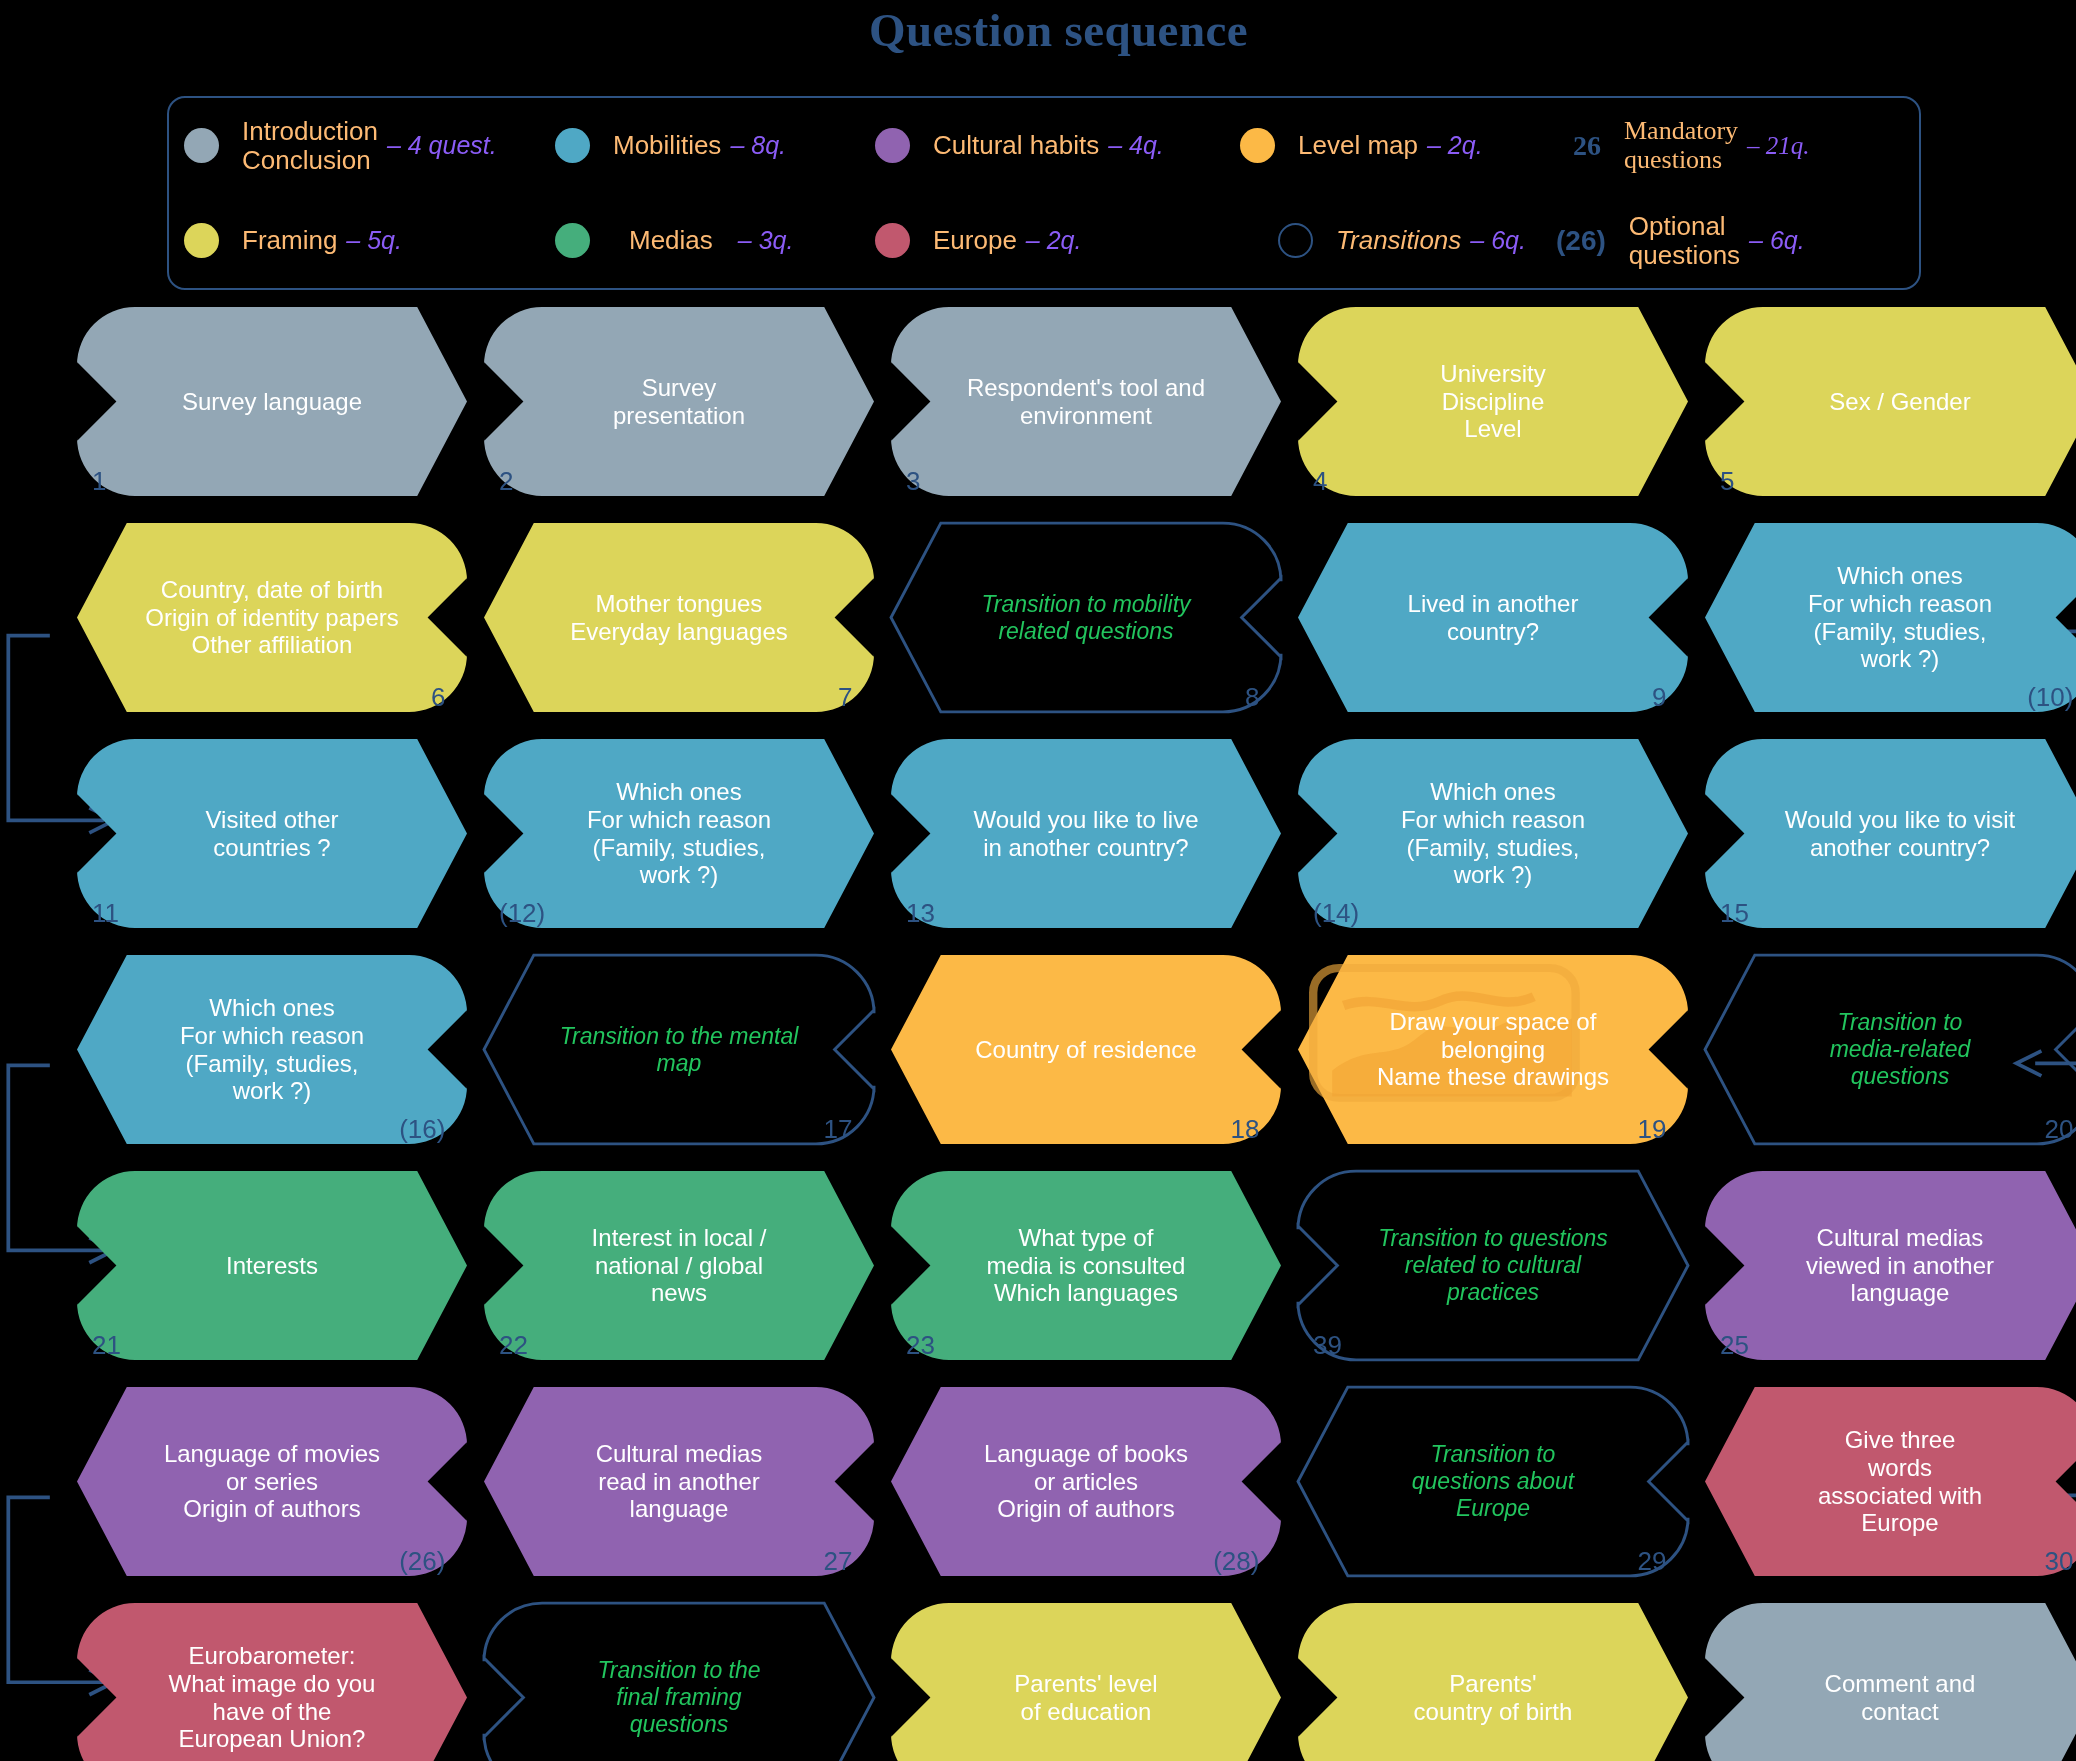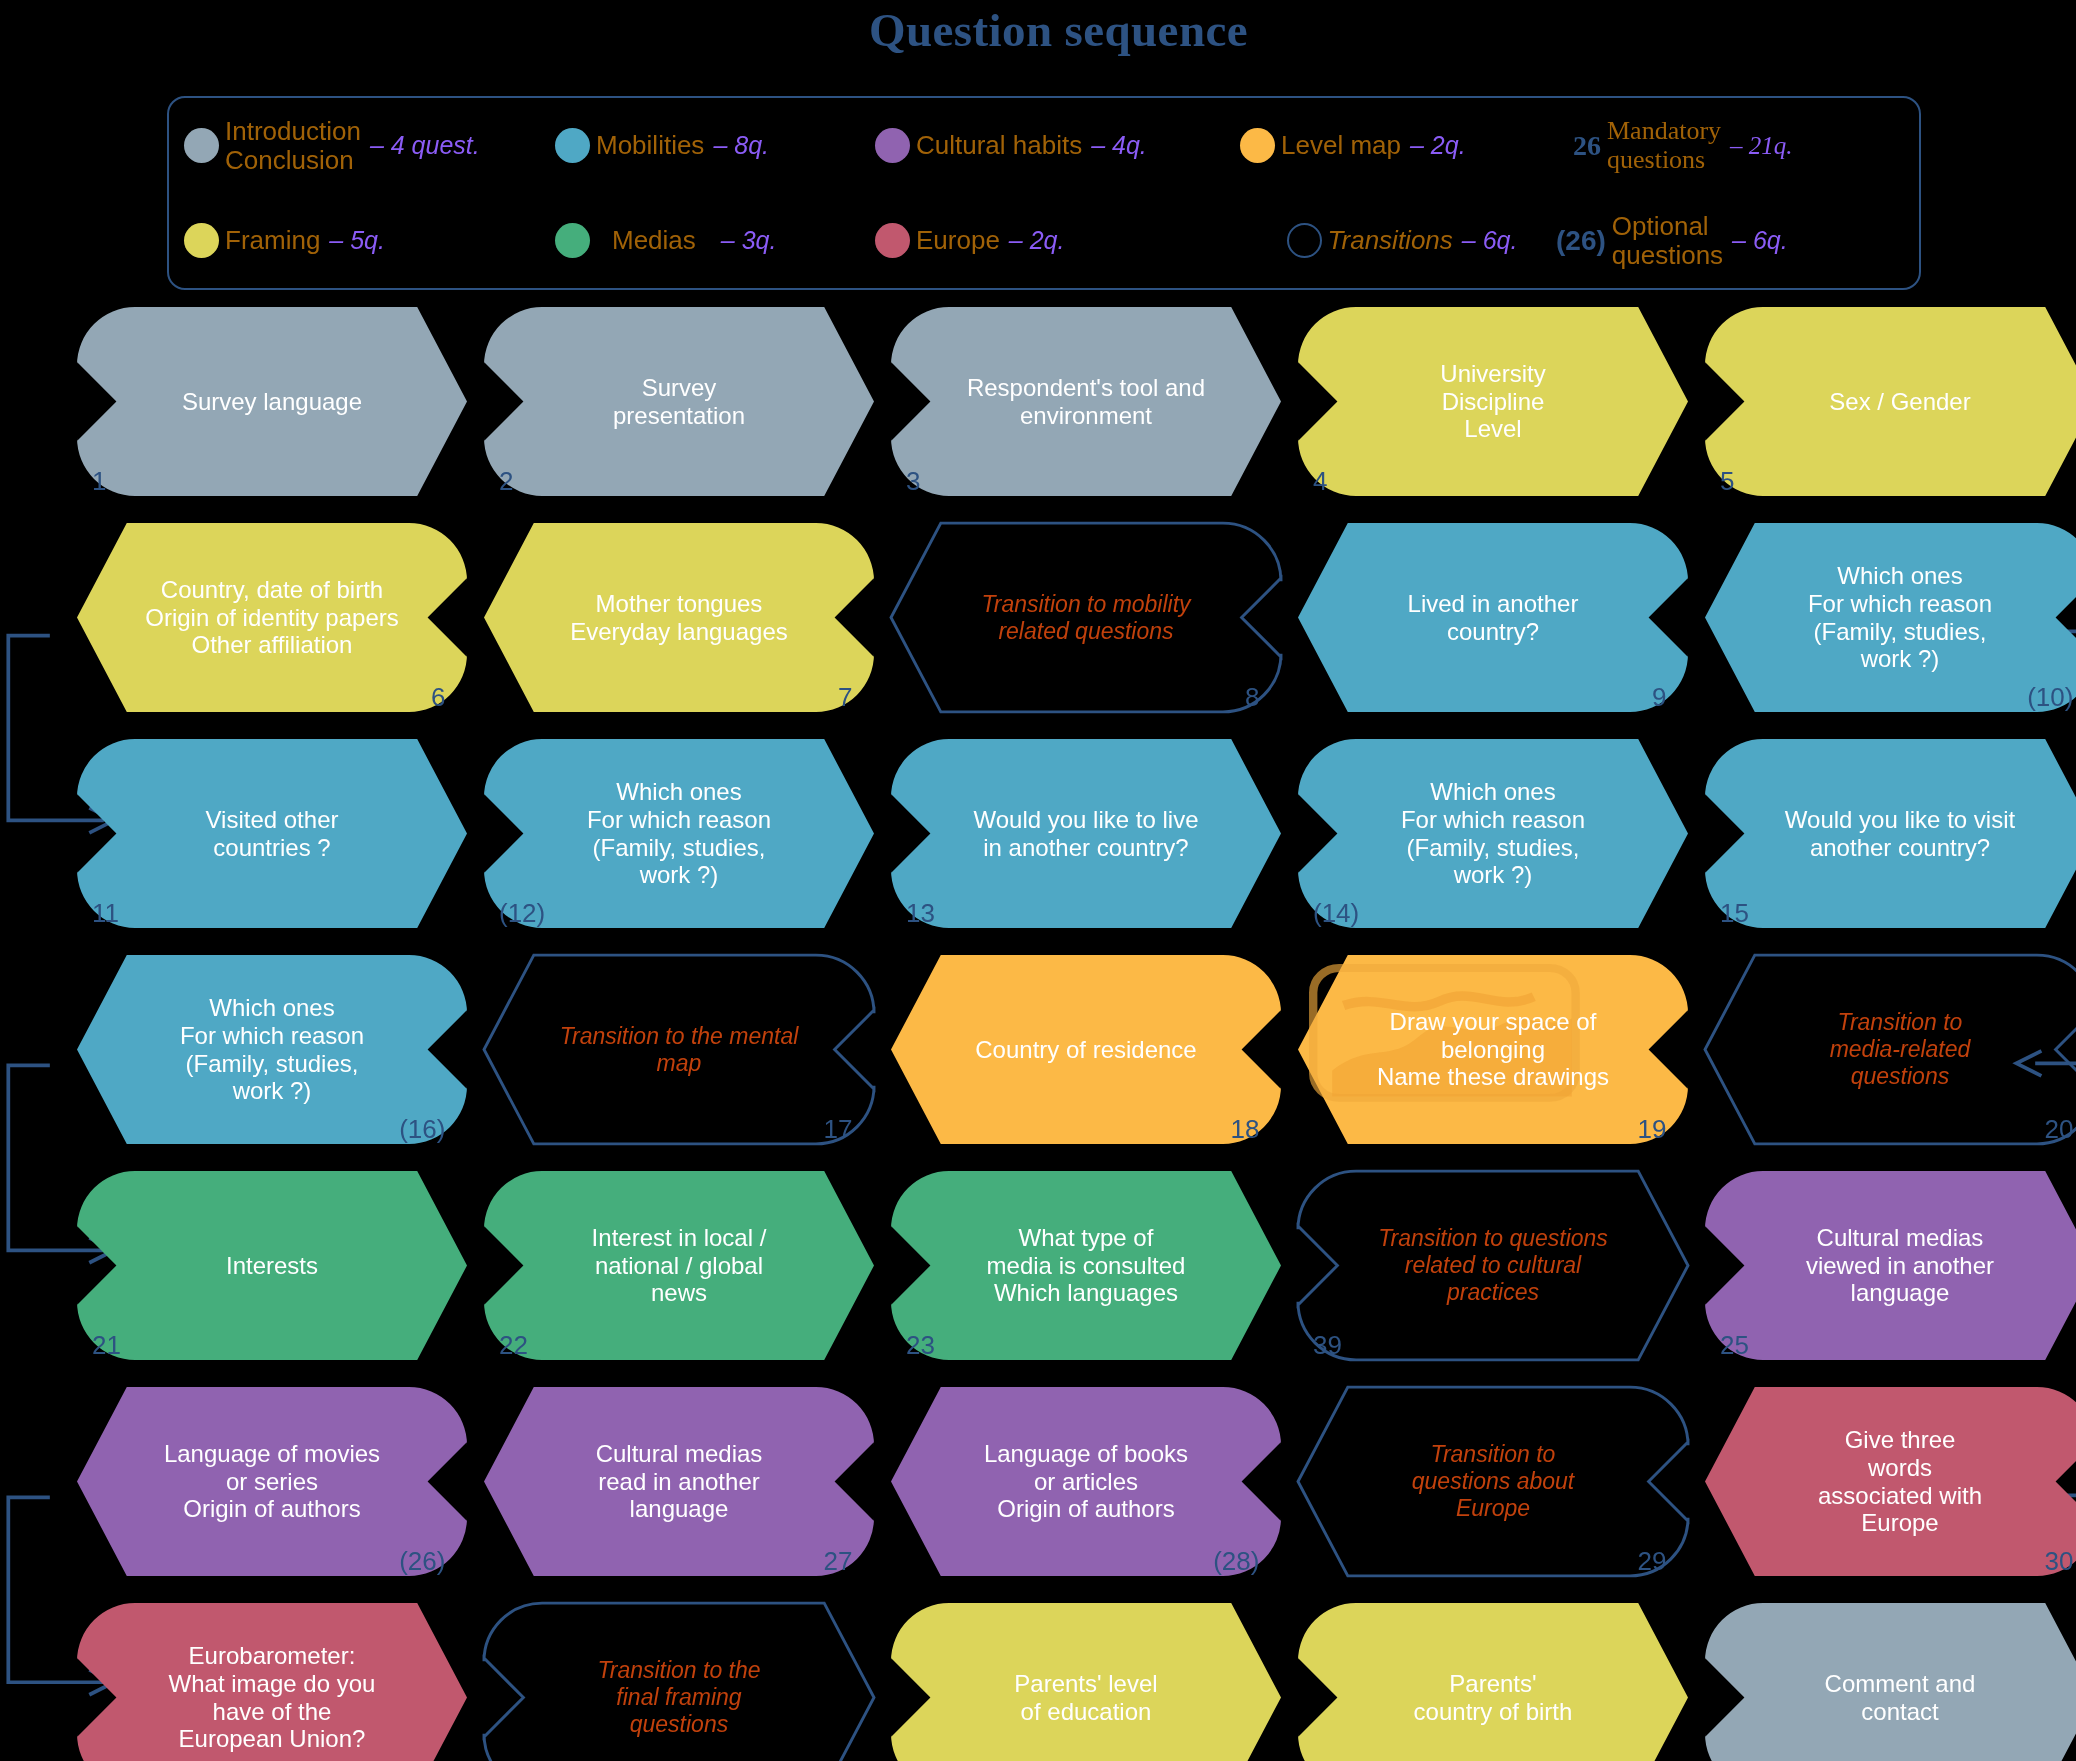--- a/index.html
+++ b/index.html
@@ -19,37 +19,37 @@
   #legend{
     position:absolute;left:167px;top:96px;width:1754px;height:194px;
     border:2.5px solid #2d5282;border-radius:18px;box-sizing:border-box;
   }
   .legend-row{position:absolute;left:0;width:100%;height:50%;}
   .legend-row.r1{top:0;}
   .legend-row.r2{top:50%;}
   .lg{position:absolute;display:flex;align-items:center;height:100%;}
   .dot{width:35px;height:35px;border-radius:50%;flex:0 0 auto;}
   .dot.hollow{background:transparent;border:2.5px solid #2d5282;box-sizing:border-box;}
-  .lg-txt{margin-left:6px;color:#a16207;font-size:26px;line-height:1.08;
+  .lg-txt{margin-left:23px;color:#fdba74;font-size:26px;line-height:1.08;
           white-space:pre-line;font-stretch:condensed;}
   .lg-count{color:#8b5cf6;font-size:25px;font-style:italic;margin-left:9px;white-space:nowrap;}
   .lg-num{color:#2d5282;font-size:28px;font-weight:bold;white-space:nowrap;}
 
   
   #grid{position:absolute;left:0;top:307px;width:2117px;height:1454px;}
 
   .card{position:absolute;}
   .card svg{position:absolute;left:0;top:0;overflow:visible;}
   .card .label{
     position:absolute;left:9%;top:0;width:82%;height:100%;
     display:flex;align-items:center;justify-content:center;text-align:center;
     color:#ffffff;font-size:24px;line-height:1.16;white-space:pre-line;
     font-stretch:condensed;pointer-events:none;
   }
-  .card.trans .label{color:#c2410c;font-style:italic;font-size:23px;}
+  .card.trans .label{color:#22c55e;font-style:italic;font-size:23px;}
   .card .num{
     position:absolute;bottom:2.5px;color:#2d5282;font-size:26px;line-height:1;
     pointer-events:none;
   }
   .card .num.left{left:15px;}
   .card .num.right{right:21.6px;}
 
   
   .watermark{position:absolute;left:6%;top:8%;width:78%;height:84%;opacity:.85;
              pointer-events:none;}

